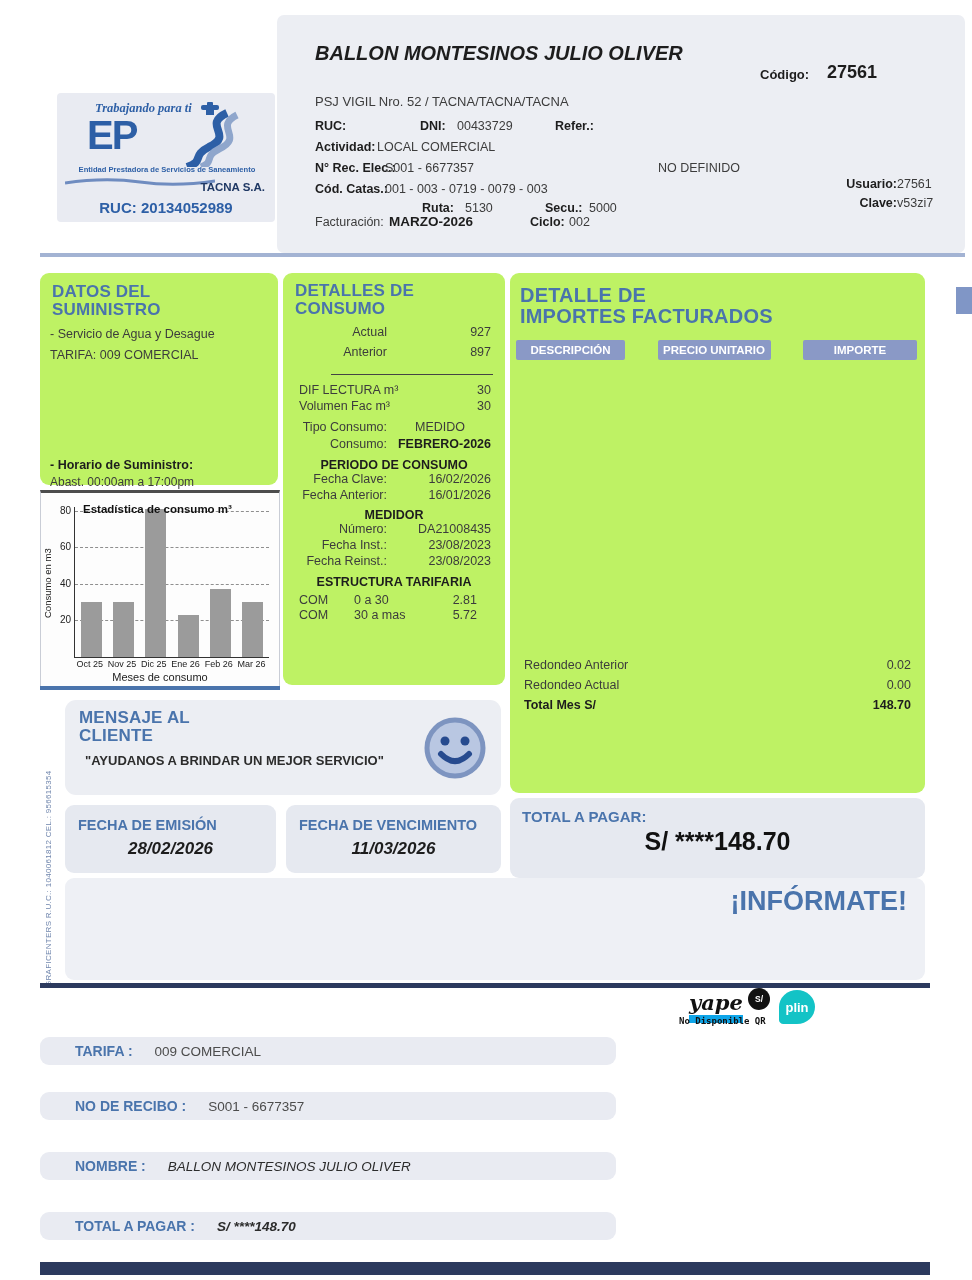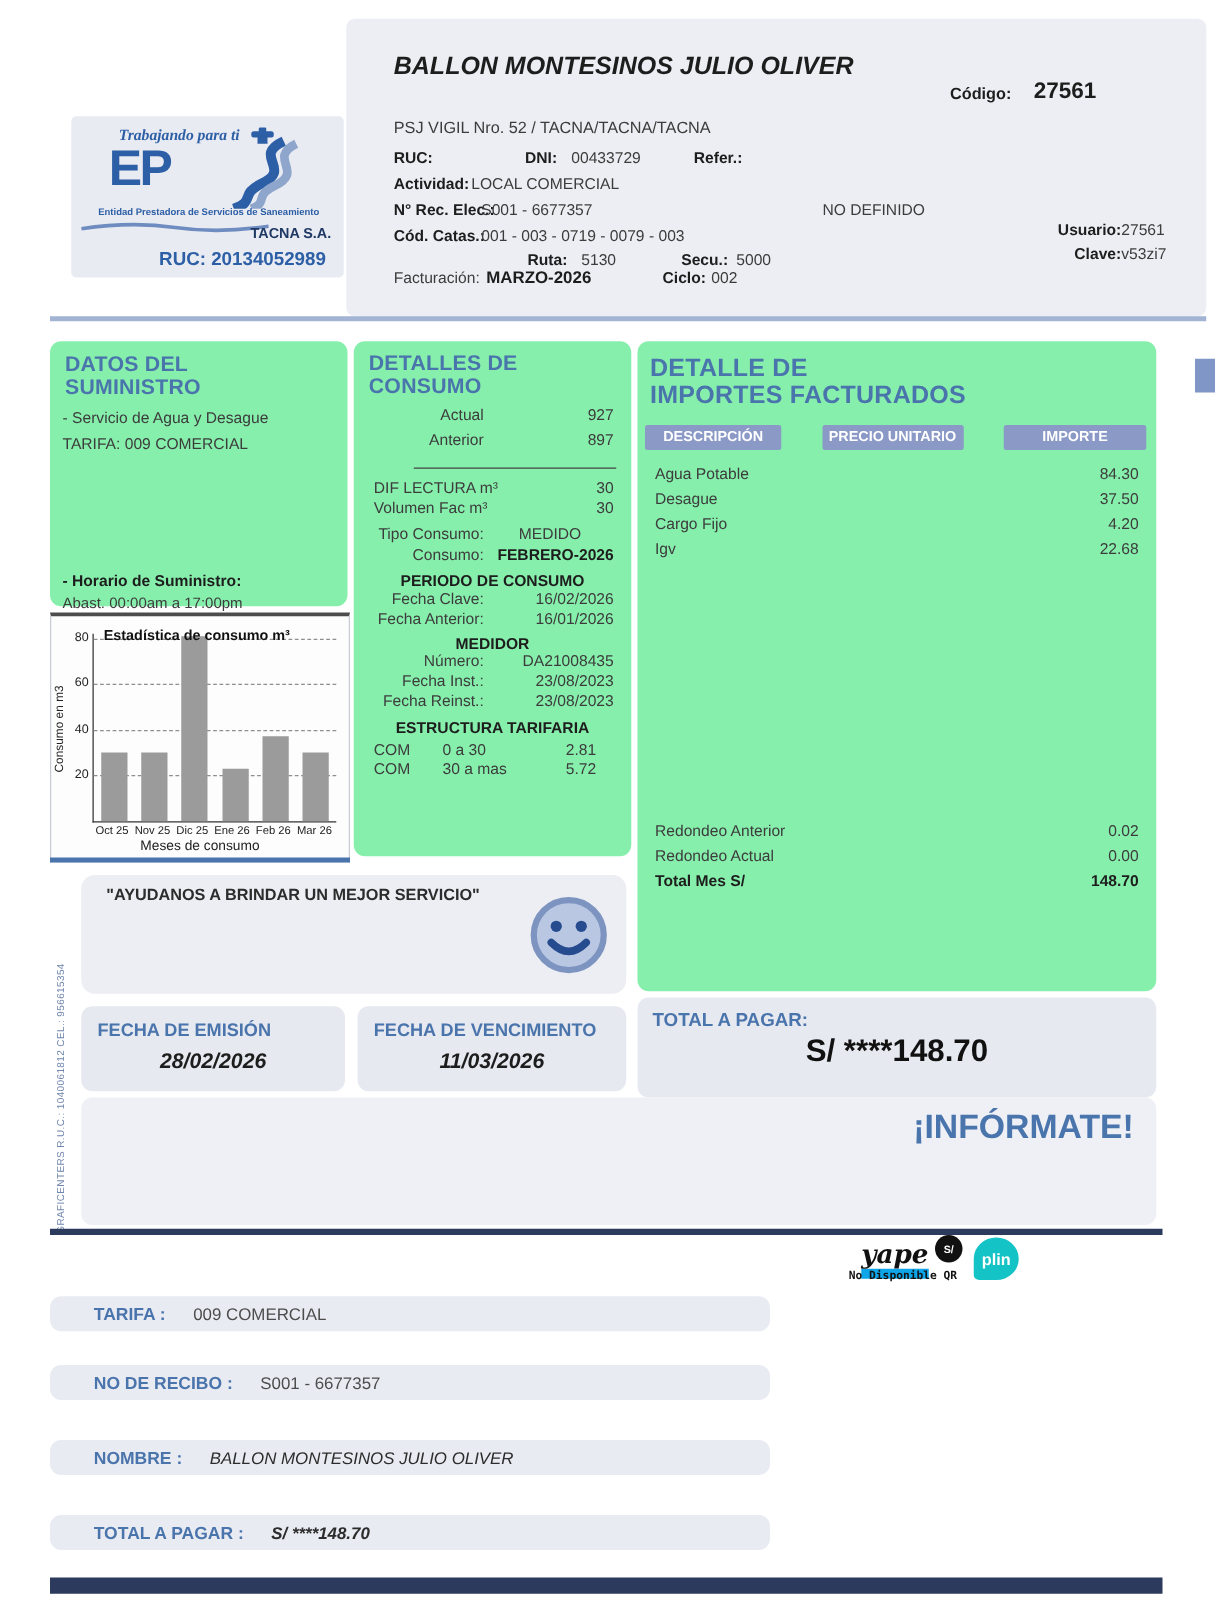--- a/index.html
+++ b/index.html
@@ -1,19 +1,19 @@
 <!DOCTYPE html>
 <html><head>
 <meta charset="utf-8">
 <style>
   html,body{margin:0;padding:0;}
   body{width:972px;height:1280px;position:relative;background:#ffffff;
        font-family:"Liberation Sans",sans-serif;color:#3c3c3c;overflow:hidden;}
   .abs{position:absolute;}
-  .panel{position:absolute;background:#86efac;border-radius:9px;}
+  .panel{position:absolute;background:#bef264;border-radius:9px;}
   .sec-title{color:#4a74ac;font-weight:bold;line-height:1.05;letter-spacing:.2px;}
   .b{font-weight:bold;color:#1d1d1d;}
   .lbl{font-weight:bold;color:#1d1d1d;}
   .val{color:#3c3c3c;}
   
   #hdr-panel{left:277px;top:15px;width:688px;height:238px;background:#eceef3;border-radius:7px;}
   #hdr-panel span{position:absolute;white-space:nowrap;font-size:12.5px;}
   
   .crow{display:flex;align-items:baseline;font-size:12.5px;}
   .crow .cl{width:104px;text-align:right;}
@@ -61,21 +61,21 @@
       </g>
       <path d="M66 12 C40 24, 74 34, 48 46 C30 55, 44 60, 26 66" stroke="#2d5fa6" stroke-width="8" fill="none"></path>
       <path d="M76 14 C52 26, 84 36, 58 48 C42 56, 54 61, 40 66" stroke="#8fa6cc" stroke-width="7" fill="none"></path>
     </svg>
   </div>
   <div class="abs" style="left:5px;top:72px;width:210px;text-align:center;color:#2d5fa6;font-weight:bold;font-size:7.6px;">Entidad Prestadora de Servicios de Saneamiento</div>
   <svg width="150" height="10" viewBox="0 0 150 10" style="position:absolute;left:8px;top:84px;">
     <path d="M0 6 Q40 0 75 5 T150 4" stroke="#6f8cc0" stroke-width="3" fill="none"></path>
   </svg>
   <div class="abs" style="right:10px;top:88px;color:#1f3864;font-weight:bold;font-size:11.5px;">TACNA S.A.</div>
-  <div class="abs" style="left:0;top:106px;width:100%;text-align:center;color:#2d5fa6;font-weight:bold;font-size:15px;padding-left:28px;">RUC: 20134052989</div>
+  <div class="abs" style="left:0;top:106px;width:100%;text-align:center;color:#2d5fa6;font-weight:bold;font-size:15px;">RUC: 20134052989</div>
 </div>
 
 <div id="hdr-panel" class="abs">
   <span style="left:38px;top:27px;font-size:20px;font-weight:bold;font-style:italic;color:#1d1d1d;">BALLON MONTESINOS JULIO OLIVER</span>
   <span class="lbl" style="left:483px;top:52px;font-size:13px;">Código:</span>
   <span style="left:550px;top:47px;font-size:18px;font-weight:bold;color:#1d1d1d;">27561</span>
   <span class="val" style="left:38px;top:79px;font-size:13px;">PSJ VIGIL Nro. 52 / TACNA/TACNA/TACNA</span>
 
   <span class="lbl" style="left:38px;top:104px;">RUC:</span>
   <span class="lbl" style="left:143px;top:104px;">DNI:</span>
@@ -233,55 +233,41 @@
 <div class="panel" style="left:510px;top:273px;width:415px;height:520px;">
   <div class="sec-title" style="font-size:20px;margin:12px 0 0 10px;">
     <div>DETALLE DE</div>
     <div>IMPORTES FACTURADOS</div>
   </div>
   <div style="display:flex;justify-content:space-between;margin:13px 8px 0 6px;">
     <div class="th" style="width:109px;">DESCRIPCIÓN</div>
     <div class="th" style="width:113px;">PRECIO UNITARIO</div>
     <div class="th" style="width:114px;">IMPORTE</div>
   </div>
-  <div style="margin-top:9px;">
-    <div class="irow">
-      <span class="d">Agua Potable</span>
-      <span class="m">84.30</span>
-    </div>
-    <div class="irow">
-      <span class="d">Desague</span>
-      <span class="m">37.50</span>
-    </div>
-    <div class="irow">
-      <span class="d">Cargo Fijo</span>
-      <span class="m">4.20</span>
-    </div>
-    <div class="irow">
-      <span class="d">Igv</span>
-      <span class="m">22.68</span>
-    </div>
-  </div>
   <div style="position:absolute;left:0;right:0;top:382px;">
     <div class="irow">
       <span class="d">Redondeo Anterior</span>
       <span class="m">0.02</span>
     </div>
     <div class="irow">
       <span class="d">Redondeo Actual</span>
       <span class="m">0.00</span>
     </div>
     <div class="irow b" style="font-weight:bold;">
       <span class="d">Total Mes S/</span>
       <span class="m">148.70</span>
     </div>
   </div>
 </div>
 
 <div class="panel" style="left:65px;top:700px;width:436px;height:95px;background:#eceef3;border-radius:11px;">
+  <div class="sec-title" style="font-size:17px;margin:9px 0 0 14px;">
+    <div>MENSAJE AL</div>
+    <div>CLIENTE</div>
+  </div>
   <div style="font-size:13px;font-weight:bold;color:#2c2c2c;margin:8px 0 0 20px;">"AYUDANOS A BRINDAR UN MEJOR SERVICIO"</div>
   <svg width="64" height="64" viewBox="0 0 64 64" style="position:absolute;right:14px;top:16px;">
     <circle cx="32" cy="32" r="28" fill="#b9c7e2" stroke="#7d94c0" stroke-width="5"></circle>
     <circle cx="22" cy="25" r="4.5" fill="#274b8f"></circle>
     <circle cx="42" cy="25" r="4.5" fill="#274b8f"></circle>
     <path d="M18 38 Q32 52 46 38" stroke="#274b8f" stroke-width="6" fill="none" stroke-linecap="round"></path>
   </svg>
 </div>
 
 <div class="panel" style="left:65px;top:805px;width:211px;height:68px;background:#e6e9f0;">

